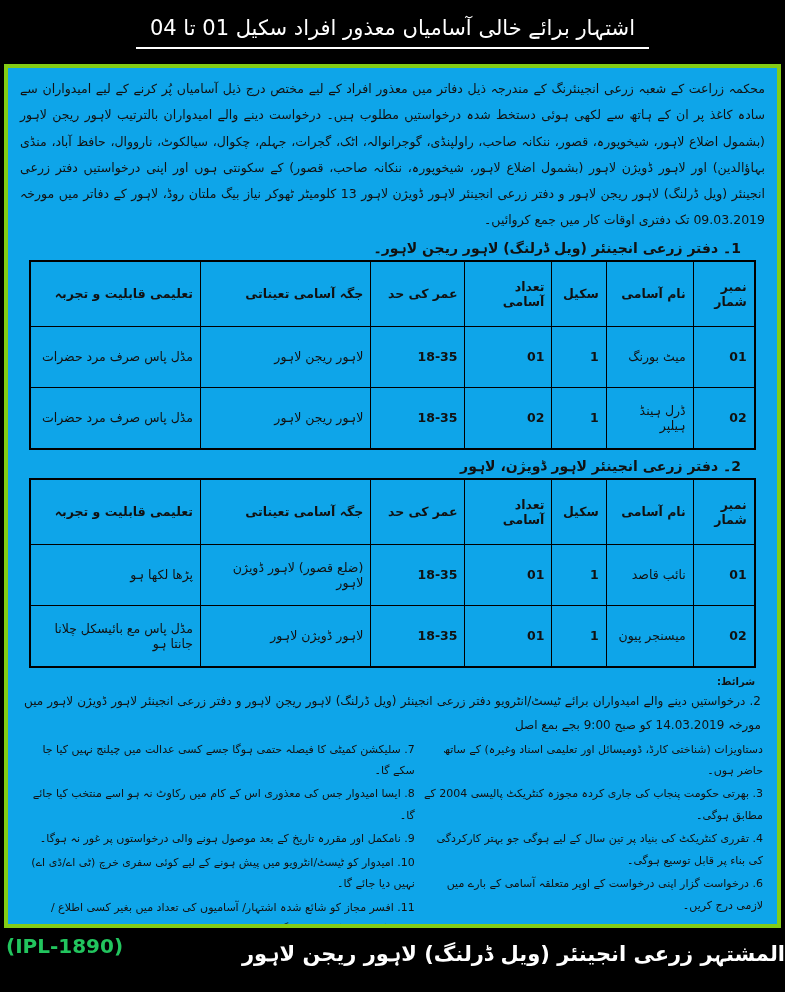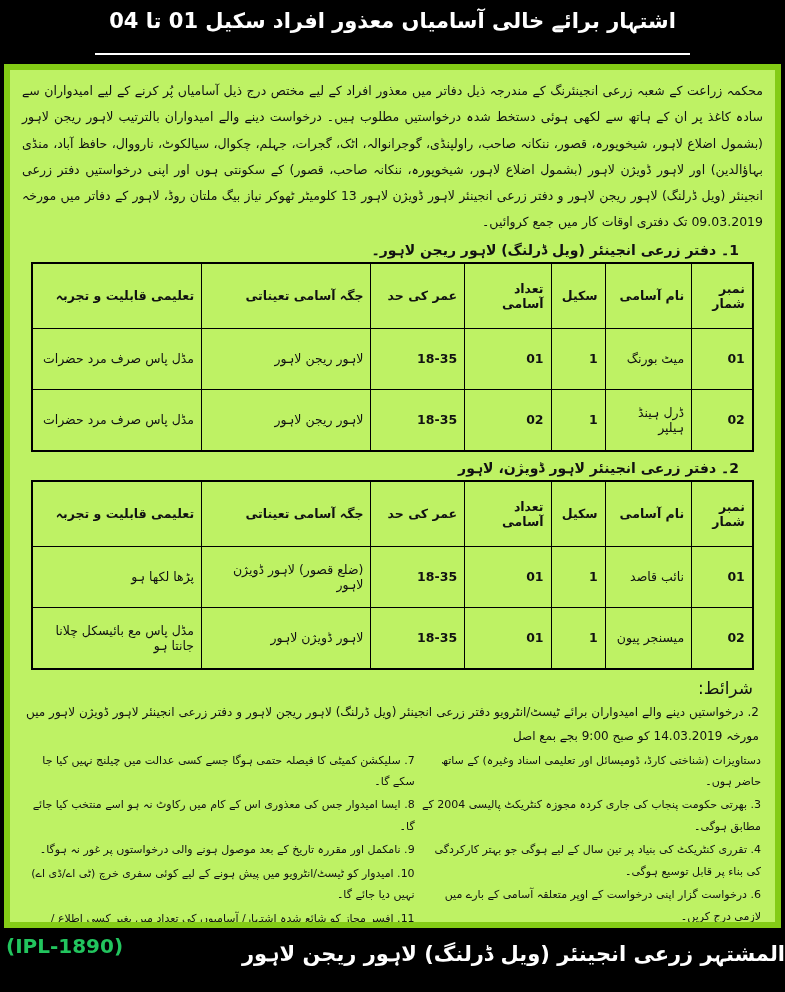--- a/index.html
+++ b/index.html
@@ -8,27 +8,27 @@
     background:#000;color:#111;
     font-family:"DejaVu Sans",sans-serif;
     position:relative;
   }
   
   .masthead{
     height:64px;background:#000;color:#fff;
     display:flex;align-items:center;justify-content:center;
   }
   .masthead .title{
-    direction:rtl;font-size:21px;font-weight:bold;
-    border-bottom:2px solid #fff;padding:0 14px 20px 14px;
+    direction:rtl;font-size:21px;font-weight:normal;
+    border-bottom:2px solid #fff;padding:0 14px 7px 14px;
   }
   
   .paper{
     position:absolute;top:64px;left:4px;right:4px;bottom:64px;
-    background:#bef264;border:6px solid #84cc16;
+    background:#0ea5e9;border:4px solid #84cc16;
     padding:6px 10px 0 10px;box-sizing:border-box;
     direction:rtl;overflow:hidden;
   }
   .intro{
     font-size:12.5px;line-height:2.1;text-align:justify;margin:2px 2px 6px 2px;
   }
   .section-heading{
     font-size:14px;font-weight:bold;text-align:right;margin:4px 26px 4px 0;
   }
   table.posts{
@@ -36,21 +36,21 @@
     border:2px solid #000;
   }
   table.posts th,table.posts td{
     border:1.5px solid #000;font-size:12.5px;padding:15px 7px;text-align:right;
   }
   table.posts th{font-weight:bold;height:34px;vertical-align:middle;}
   table.posts td{height:30px;vertical-align:middle;}
   td.num,th.numh{text-align:center;font-weight:bold;font-family:"DejaVu Sans",sans-serif;}
   
   .conds{margin:2px 4px 0 4px;}
-  .conds .c-title{font-weight:normal;font-size:17px;text-align:right;margin:2px 8px 2px 0;}
+  .conds .c-title{font-weight:bold;font-size:10px;text-align:right;margin:2px 8px 2px 0;}
   .cond-line{font-size:12px;line-height:2.0;text-align:justify;margin:0 2px;}
   .cond-cols{display:flex;direction:rtl;margin-top:2px;}
   .cond-col-right{width:47%;padding-left:6px;box-sizing:border-box;}
   .cond-col-left{width:53%;box-sizing:border-box;}
   .cond-item{font-size:11px;line-height:1.95;text-align:right;margin-bottom:2px;}
   
   .note{
     border-top:2px solid #000;margin:6px -10px 0 -10px;
     padding:6px 12px 4px 12px;
     font-size:12px;line-height:2.0;text-align:justify;

